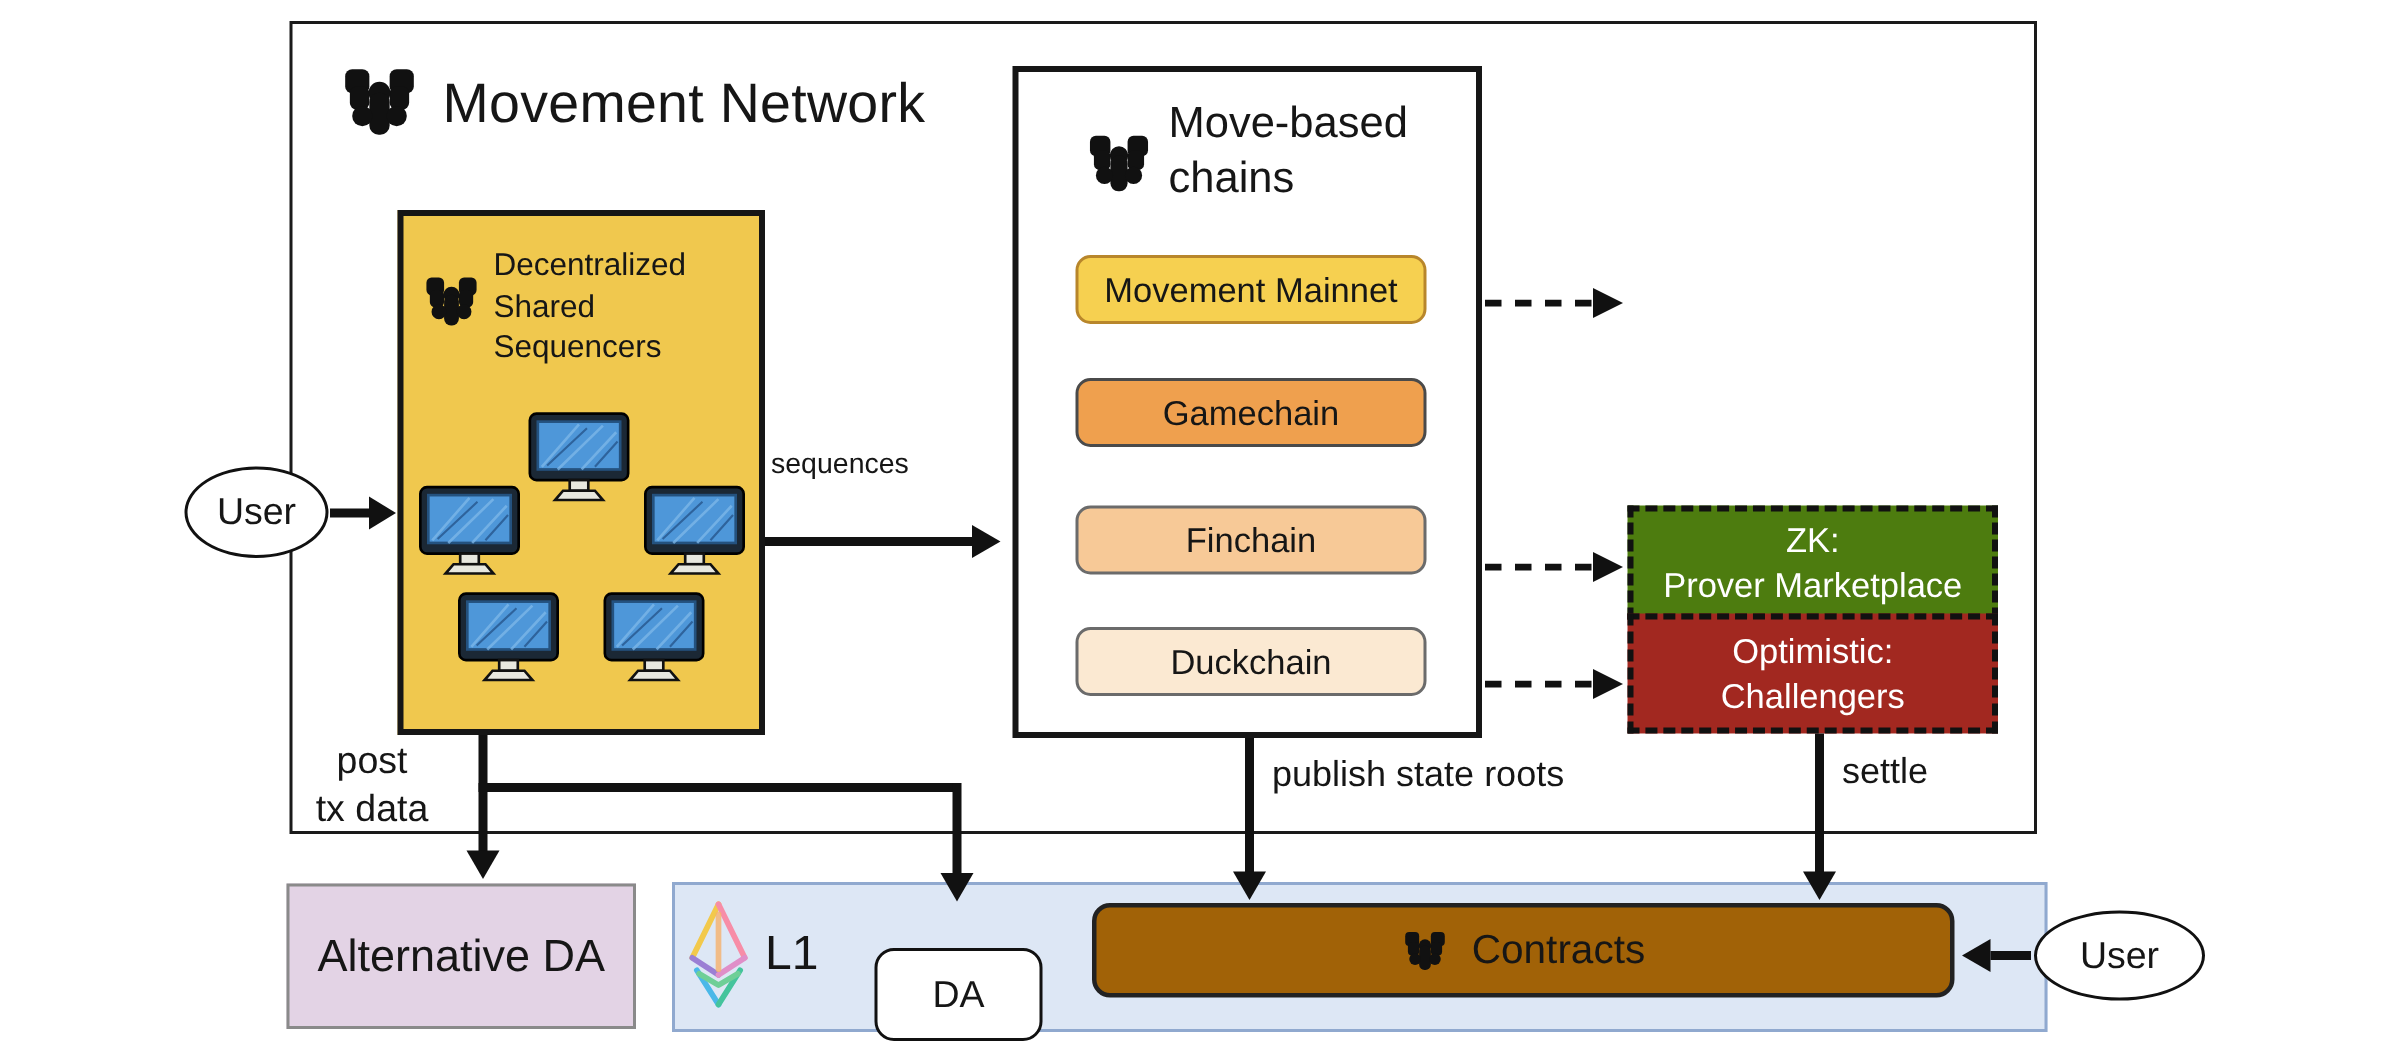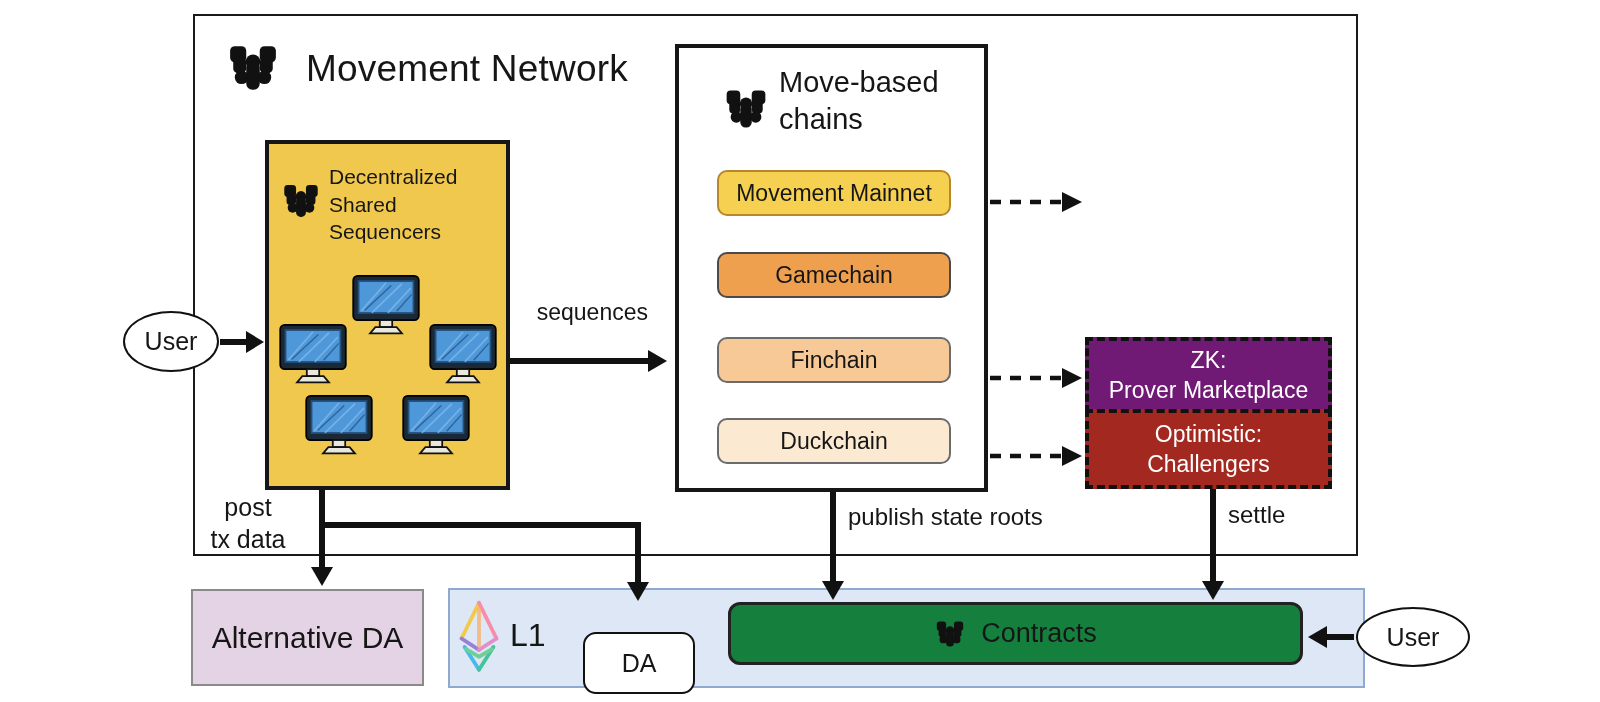--- a/index.html
+++ b/index.html
@@ -5,21 +5,21 @@
   html,body{margin:0;padding:0;background:#fff;}
   #canvas{position:relative;width:1600px;height:702px;background:#ffffff;overflow:hidden;
           font-family:"Liberation Sans", sans-serif;color:#161616;}
   .abs{position:absolute;}
   .box{position:absolute;box-sizing:border-box;}
 
   
   .outer{left:193px;top:14px;width:1165px;height:542px;border:2px solid #1a1a1a;background:#fff;}
 
   .title-logo{left:226px;top:42px;width:54px;height:52px;}
-  .page-title{left:306px;top:48px;font-size:37px;letter-spacing:.2px;}
+  .page-title{left:295px;top:48px;font-size:37px;letter-spacing:.2px;}
 
   
   .seq-box{left:265px;top:140px;width:245px;height:350px;background:#F0C84E;border:4px solid #161616;}
   .seq-logo{left:12px;top:38px;width:40px;height:38px;}
   .seq-label{left:60px;top:19px;width:162px;font-size:21px;line-height:1.32;}
 
   .pc{width:72px;height:62px;}
   .pc-s{width:67px;height:58px;}
 
   
@@ -30,48 +30,48 @@
          border:2.5px solid #555;border-radius:10px;display:flex;align-items:center;justify-content:center;
          font-size:23px;}
   .chain0{top:122px;} .chain1{top:204px;} .chain2{top:289px;} .chain3{top:370px;}
 
   
   .ffs-box{left:1087px;top:45px;width:245px;height:288px;background:#F0C84E;border:4px solid #161616;}
   .ffs-logo{left:14px;top:33px;width:44px;height:42px;}
   .ffs-title{left:64px;top:6px;width:164px;font-size:29px;line-height:1.3;text-align:center;}
 
   
-  .zk-box{left:1085px;top:337px;width:247px;height:76px;background:#701a75;border:4px dashed #111;
+  .zk-box{left:1085px;top:337px;width:247px;height:76px;background:#4d7c0f;border:4px dashed #111;
           display:flex;flex-direction:column;align-items:center;justify-content:center;
           color:#fff;font-size:23px;line-height:1.32;}
   .opt-box{left:1085px;top:409px;width:247px;height:80px;background:#A22820;border:4px dashed #111;
           display:flex;flex-direction:column;align-items:center;justify-content:center;
           color:#fff;font-size:23px;line-height:1.32;text-align:center;}
 
   
   .altda-box{left:191px;top:589px;width:233px;height:97px;background:#E3D3E5;border:2px solid #8A8A8A;
              display:flex;align-items:center;justify-content:center;font-size:30px;}
   .l1-box{left:448px;top:588px;width:917px;height:100px;background:#DDE7F5;border:2px solid #90A9CF;}
   .eth-logo{left:6px;top:9px;width:46px;height:76px;}
   .l1-label{left:60px;top:27px;font-size:32px;}
   .da-box{left:133px;top:14px;width:112px;height:62px;background:#fff;border:2.5px solid #111;
           border-radius:13px;display:flex;align-items:center;justify-content:center;font-size:25px;margin-top:28px;}
-  .contracts-box{left:278px;top:12px;width:575px;height:63px;background:#15803d;border:3px solid #222;
+  .contracts-box{left:278px;top:12px;width:575px;height:63px;background:#a16207;border:3px solid #222;
           border-radius:12px;display:flex;align-items:center;justify-content:center;gap:15px;font-size:27px;}
   .contracts-logo{width:32px;height:30px;}
 
   
   .oval{position:absolute;box-sizing:border-box;background:#fff;border:2.5px solid #111;border-radius:50%;
         display:flex;align-items:center;justify-content:center;font-size:25px;}
   .user-left{left:123px;top:311px;width:96px;height:61px;}
   .user-right{left:1356px;top:607px;width:114px;height:60px;}
 
   
   .edge-label{position:absolute;font-size:24px;}
-  .seqs-label{left:514px;top:299px;width:134px;text-align:right;font-size:23px;}
+  .seqs-label{left:514px;top:299px;width:134px;text-align:left;font-size:19px;}
   .post-label{left:198px;top:492px;width:100px;text-align:center;line-height:1.26;font-size:25px;}
   .publish-label{left:848px;top:503px;}
   .settle-label{left:1228px;top:501px;}
 
   .arrows{left:0;top:0;width:1600px;height:702px;pointer-events:none;}
 </style>
 </head>
 <body>
 
 <svg width="0" height="0" style="position:absolute">

